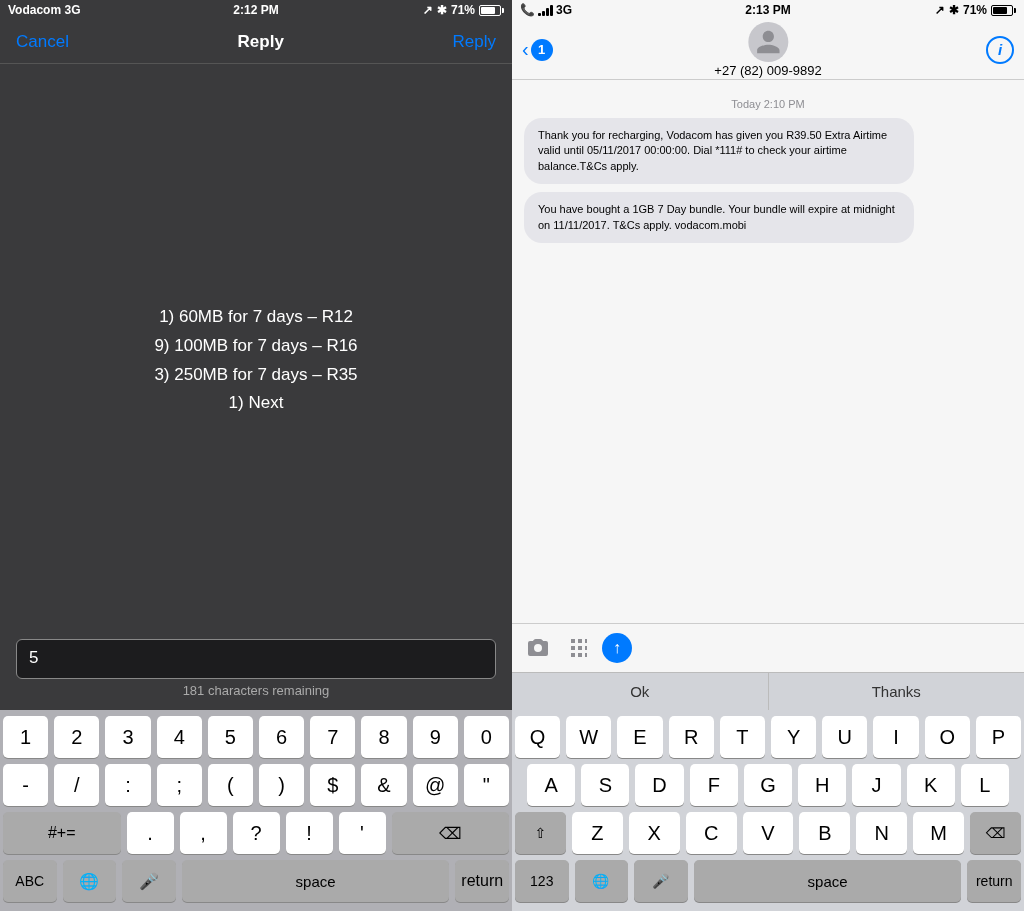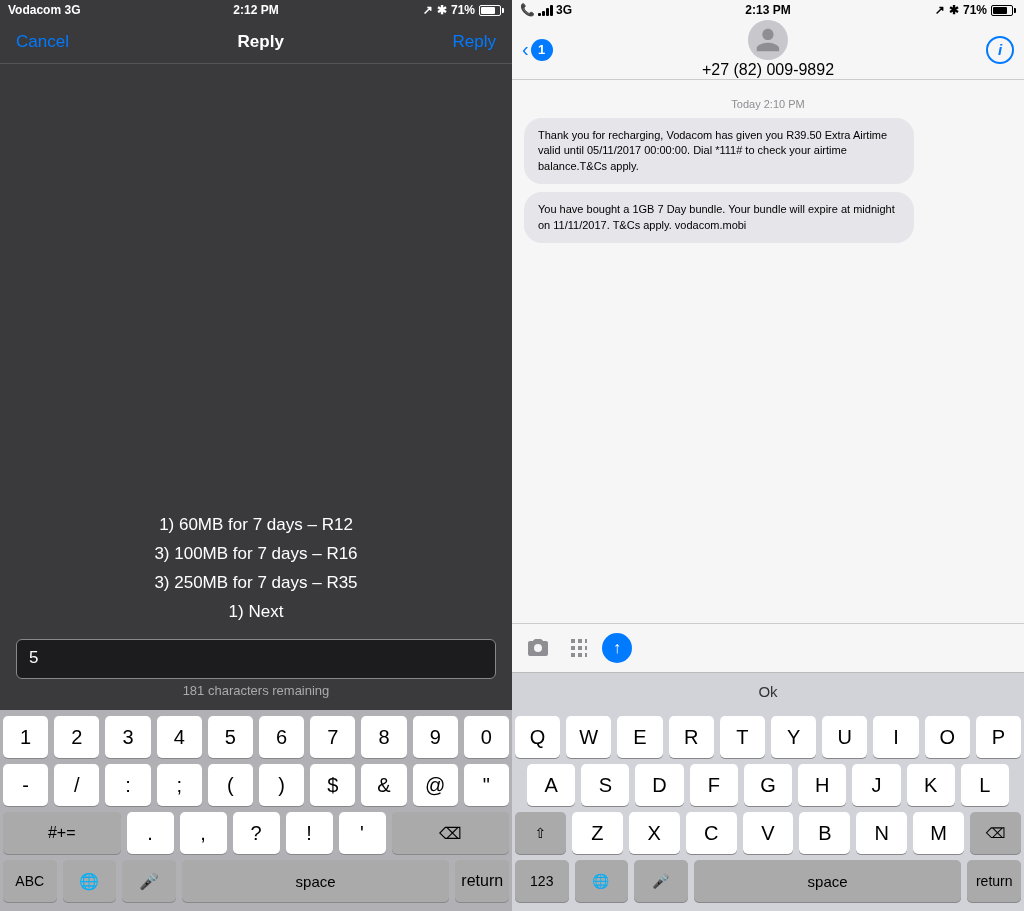--- a/index.html
+++ b/index.html
@@ -56,21 +56,21 @@
     }
     .nav-bar-left .reply-btn {
       color: #007aff;
       font-size: 17px;
     }
 
     .message-content {
       flex: 1;
       display: flex;
       flex-direction: column;
-      justify-content: flex-end;
+      justify-content: center;
       align-items: center;
       padding: 30px 20px 0 20px;
     }
 
     .menu-text {
       color: #fff;
       font-size: 17px;
       line-height: 1.7;
       text-align: center;
     }
@@ -222,21 +222,21 @@
       display: flex;
       align-items: center;
       justify-content: center;
     }
     .avatar-circle svg {
       width: 28px;
       height: 28px;
       fill: #8e8e93;
     }
     .contact-number {
-      font-size: 16px;
+      font-size: 13px;
       color: #000;
       margin-top: 1px;
     }
     .info-btn {
       margin-left: auto;
       color: #007aff;
       font-size: 22px;
       border: 2px solid #007aff;
       border-radius: 50%;
       width: 28px;
@@ -468,21 +468,21 @@
 
   <div class="nav-bar-left">
     <span class="cancel-btn">Cancel</span>
     <span class="title">Reply</span>
     <span class="reply-btn">Reply</span>
   </div>
 
   <div class="message-content">
     <div class="menu-text">
       <div>1) 60MB for 7 days – R12</div>
-      <div>3) 100MB for 7 days – R16</div>
+      <div>9) 100MB for 7 days – R16</div>
       <div>3) 250MB for 7 days – R35</div>
       <div>1) Next</div>
     </div>
   </div>
 
   <div class="input-area-left">
     <div class="text-input-box">
       <span>5</span>
     </div>
     <div class="char-count">181 characters remaining</div>
@@ -592,20 +592,21 @@
         <path d="M5 3h4v4H5zm0 7h4v4H5zm0 7h4v4H5zm7-14h4v4h-4zm0 7h4v4h-4zm0 7h4v4h-4zm7-14h2v4h-2zm0 7h2v4h-2zm0 7h2v4h-2z"></path>
       </svg>
     </div>
     <div class="send-btn">
       <span>↑</span>
     </div>
   </div>
 
   <div class="quick-reply-bar">
     <div class="quick-reply-item">Ok</div>
+    <div class="quick-reply-item">Thanks</div>
   </div>
 
   <div class="keyboard-right">
     <div class="kb-row">
       <div class="key-sm">Q</div>
       <div class="key-sm">W</div>
       <div class="key-sm">E</div>
       <div class="key-sm">R</div>
       <div class="key-sm">T</div>
       <div class="key-sm">Y</div>

